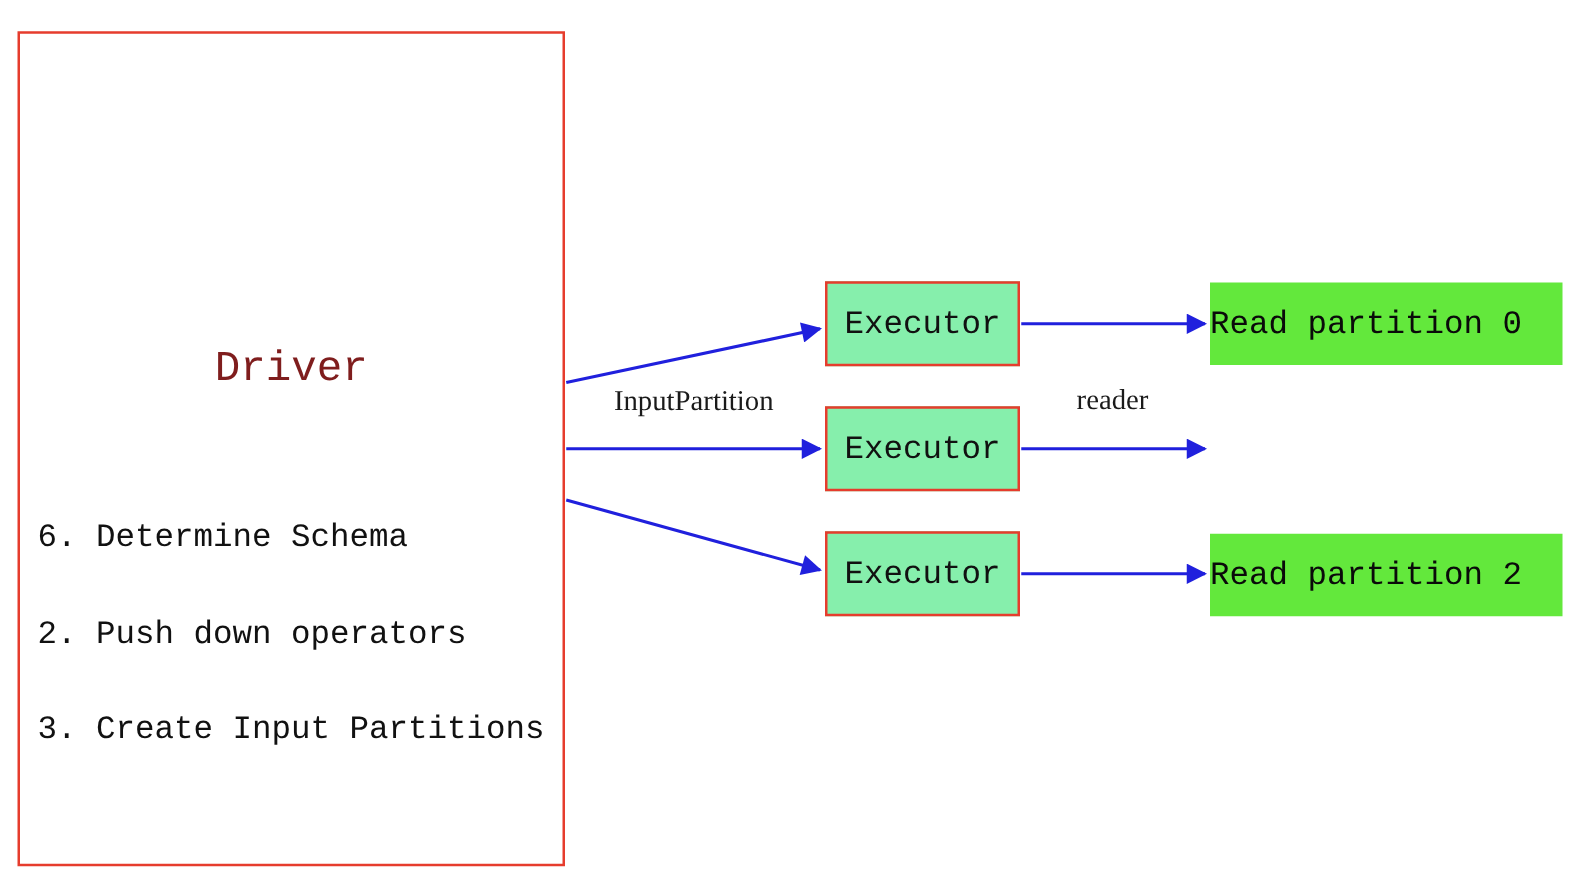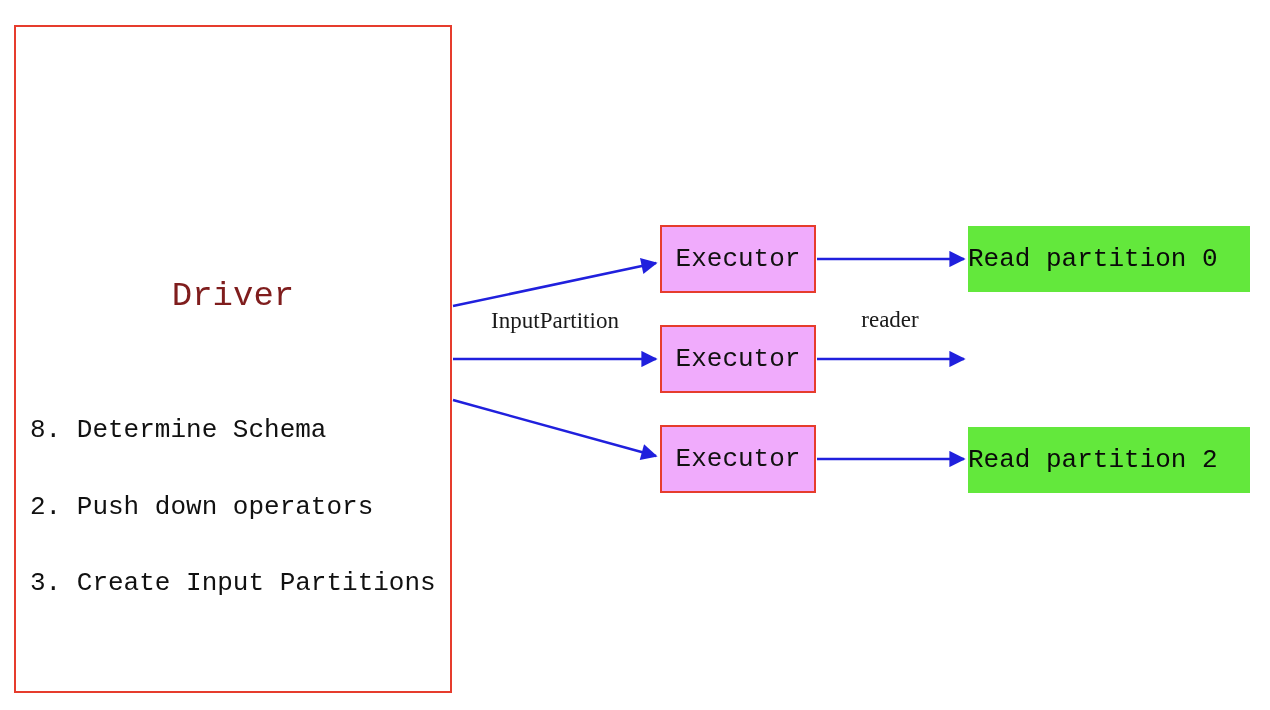--- a/index.html
+++ b/index.html
@@ -42,21 +42,21 @@
     color: #111111;
     white-space: pre;
   }
 
   
   .executor-box {
     left: 660px;
     width: 156px; height: 68px;
     border: 2px solid var(--red, #e63c2d);
     box-sizing: border-box;
-    background: #f0abfc;
+    background: #86efac;
     display: flex;
     align-items: center;
     justify-content: center;
     font-size: 26px;
     color: #111111;
   }
   #executor-0 { top: 225px; }
   #executor-1 { top: 325px; }
   #executor-2 { top: 425px; }
 
@@ -118,21 +118,21 @@
     <line class="arrow-line" x1="453" y1="359" x2="656" y2="359" marker-end="url(#arrowhead)"></line>
     <line class="arrow-line" x1="453" y1="400" x2="656" y2="456" marker-end="url(#arrowhead)"></line>
     <line class="arrow-line" x1="817" y1="259" x2="964" y2="259" marker-end="url(#arrowhead)"></line>
     <line class="arrow-line" x1="817" y1="359" x2="964" y2="359" marker-end="url(#arrowhead)"></line>
     <line class="arrow-line" x1="817" y1="459" x2="964" y2="459" marker-end="url(#arrowhead)"></line>
   </svg>
 
   <div id="driver-box" class="abs">
     <div id="driver-title">Driver</div>
     <div id="driver-steps">
-      <div>8. Determine Schema</div>
+      <div>6. Determine Schema</div>
       <div>2. Push down operators</div>
       <div>3. Create Input Partitions</div>
     </div>
   </div>
 
   <div id="executor-0" class="abs executor-box">
     <span>Executor</span>
   </div>
   <div id="executor-1" class="abs executor-box">
     <span>Executor</span>

